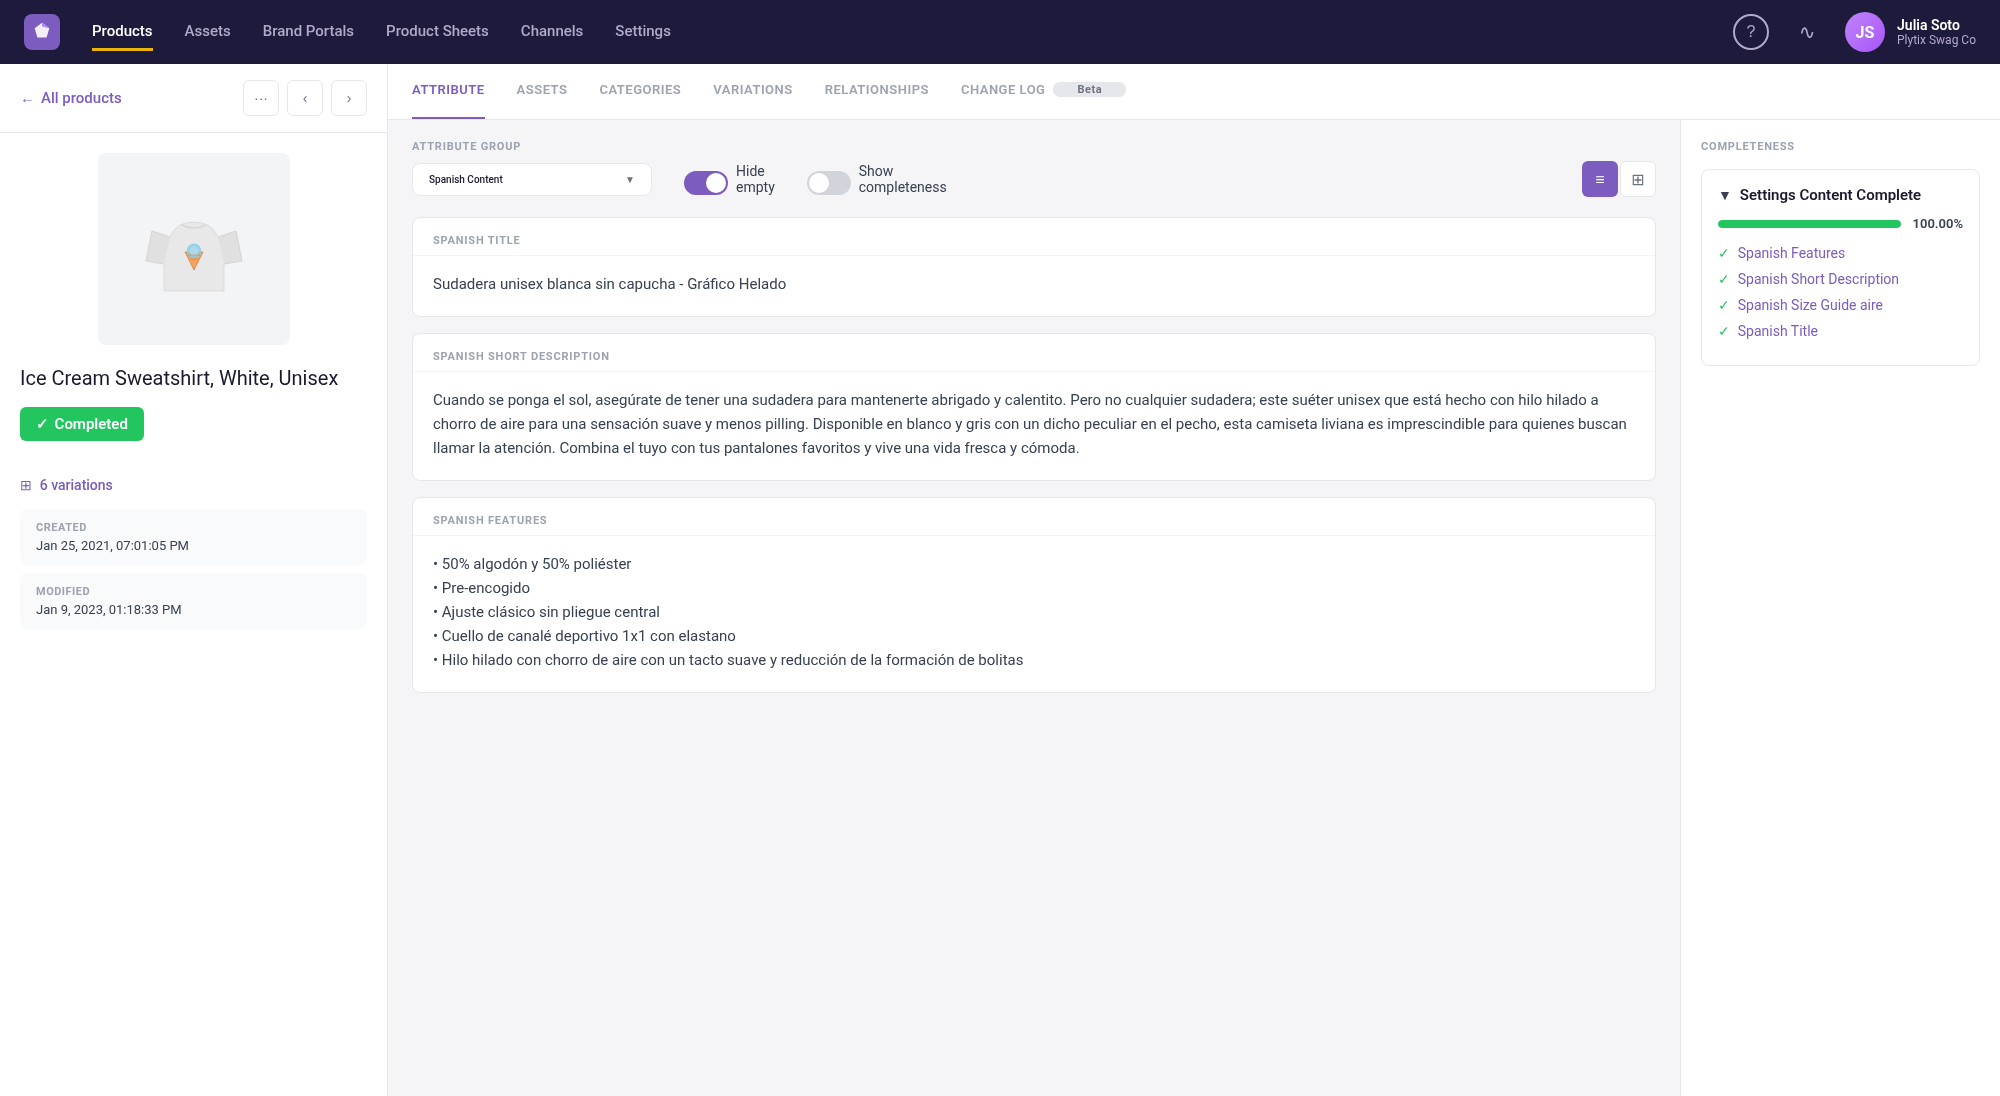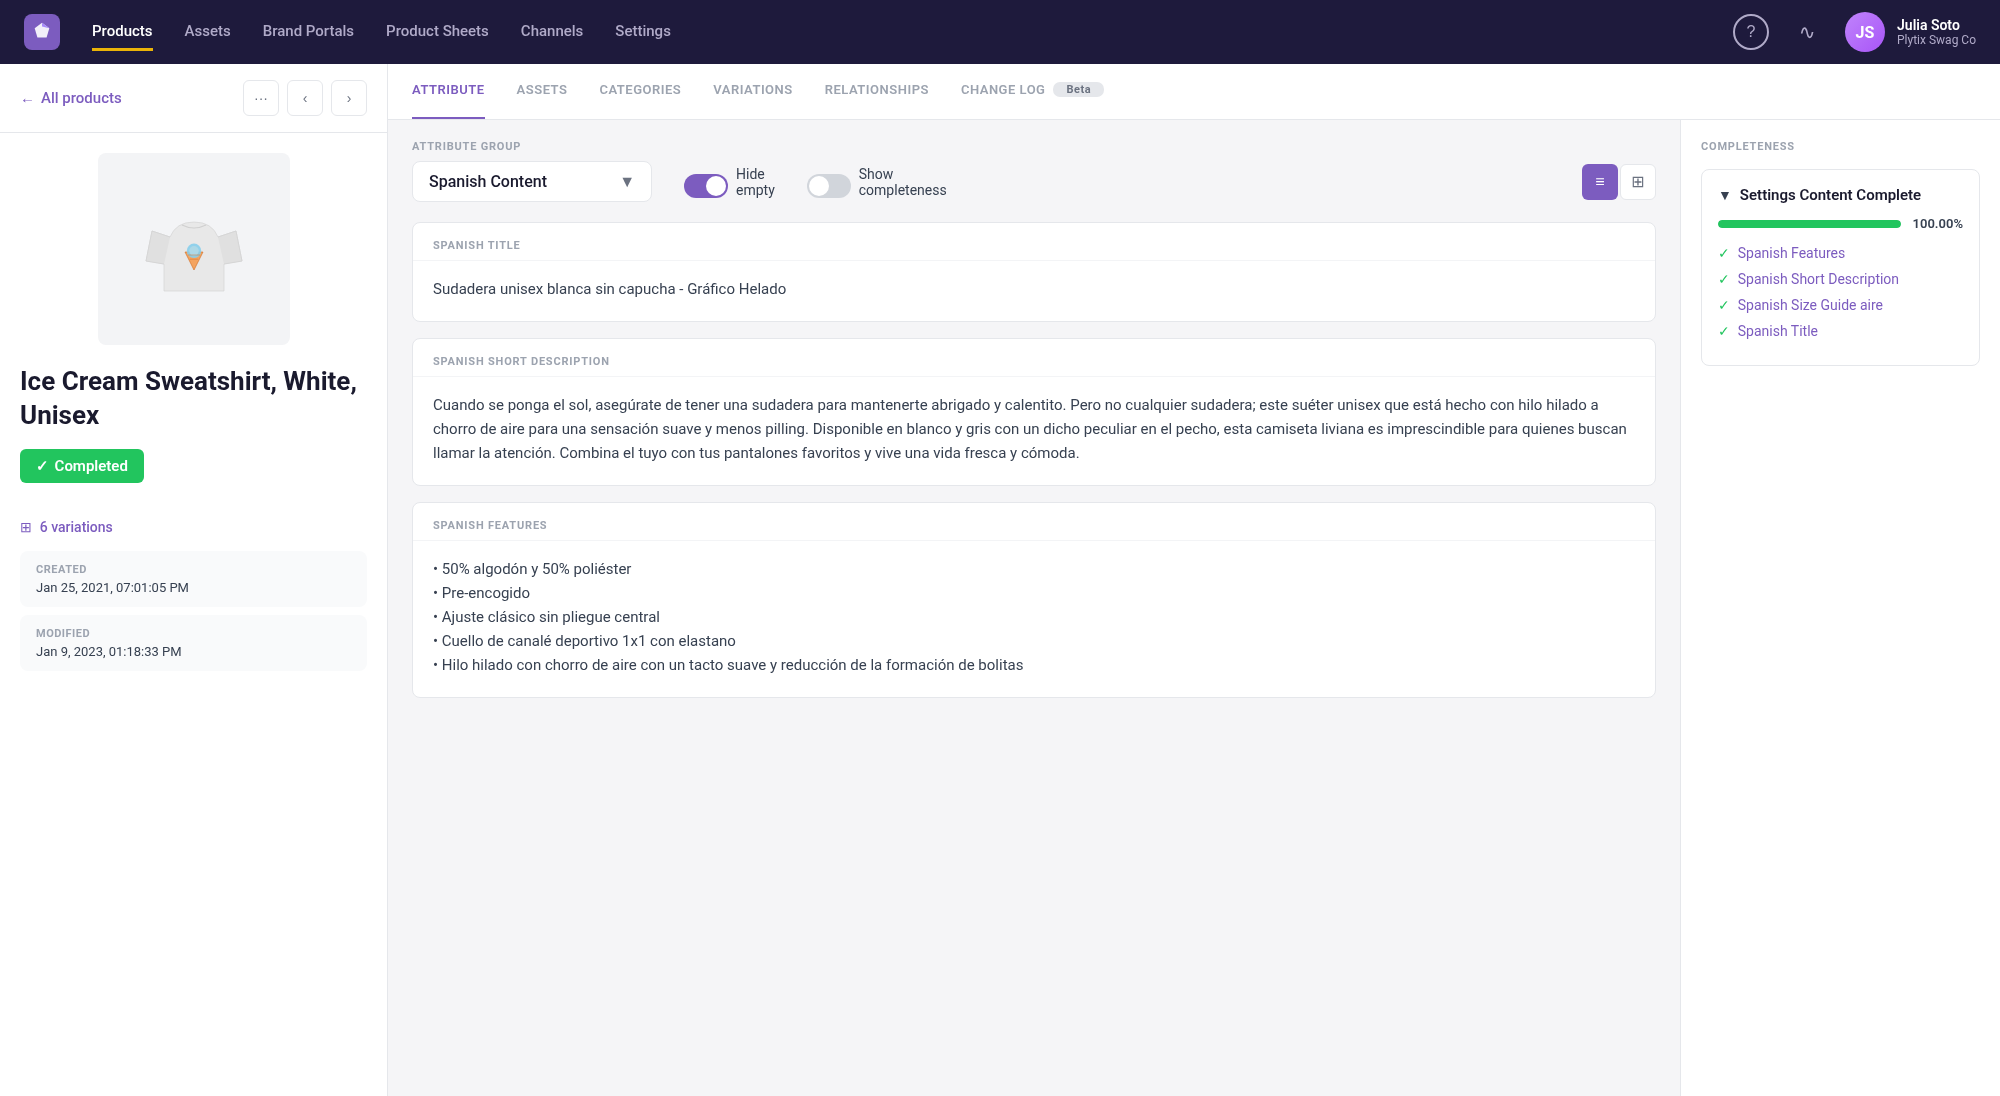--- a/index.html
+++ b/index.html
@@ -153,22 +153,22 @@
       overflow: hidden;
       display: flex;
       align-items: center;
       justify-content: center;
     }
     .product-image svg { width: 120px; height: 120px; }
     .product-info {
       padding: 0 20px 16px;
     }
     .product-name {
-      font-size: 26px;
-      font-weight: 700;
+      font-size: 20px;
+      font-weight: 400;
       color: #1a1a2e;
       line-height: 1.3;
       margin-bottom: 16px;
     }
     .status-badge {
       display: inline-flex;
       align-items: center;
       gap: 6px;
       background: #22c55e;
       color: white;
@@ -259,21 +259,21 @@
       align-items: center;
     }
     .tab.active {
       color: #7c5cbf;
       border-bottom: 2px solid #7c5cbf;
     }
     .tab-badge {
       background: #e5e7eb;
       color: #6b7280;
       border-radius: 7px;
-      padding: 1px 13px;
+      padding: 1px 24px;
       font-size: 11px;
       font-weight: 700;
       margin-left: 8px;
     }
     .content-area {
       display: flex;
       flex: 1;
       overflow: hidden;
     }
     .attribute-main {
@@ -291,21 +291,21 @@
     .attr-group-select {
       display: flex;
       align-items: center;
       justify-content: space-between;
       border: 1px solid #e5e7eb;
       border-radius: 8px;
       padding: 10px 16px;
       background: #fff;
       min-width: 240px;
       cursor: pointer;
-      font-size: 16px;
+      font-size: 10px;
       color: #1a1a2e;
       font-weight: 500;
     }
     .attr-group-select .chevron { color: #6b7280; }
     .toggle-group {
       display: flex;
       align-items: center;
       gap: 32px;
       margin-left: 16px;
     }

